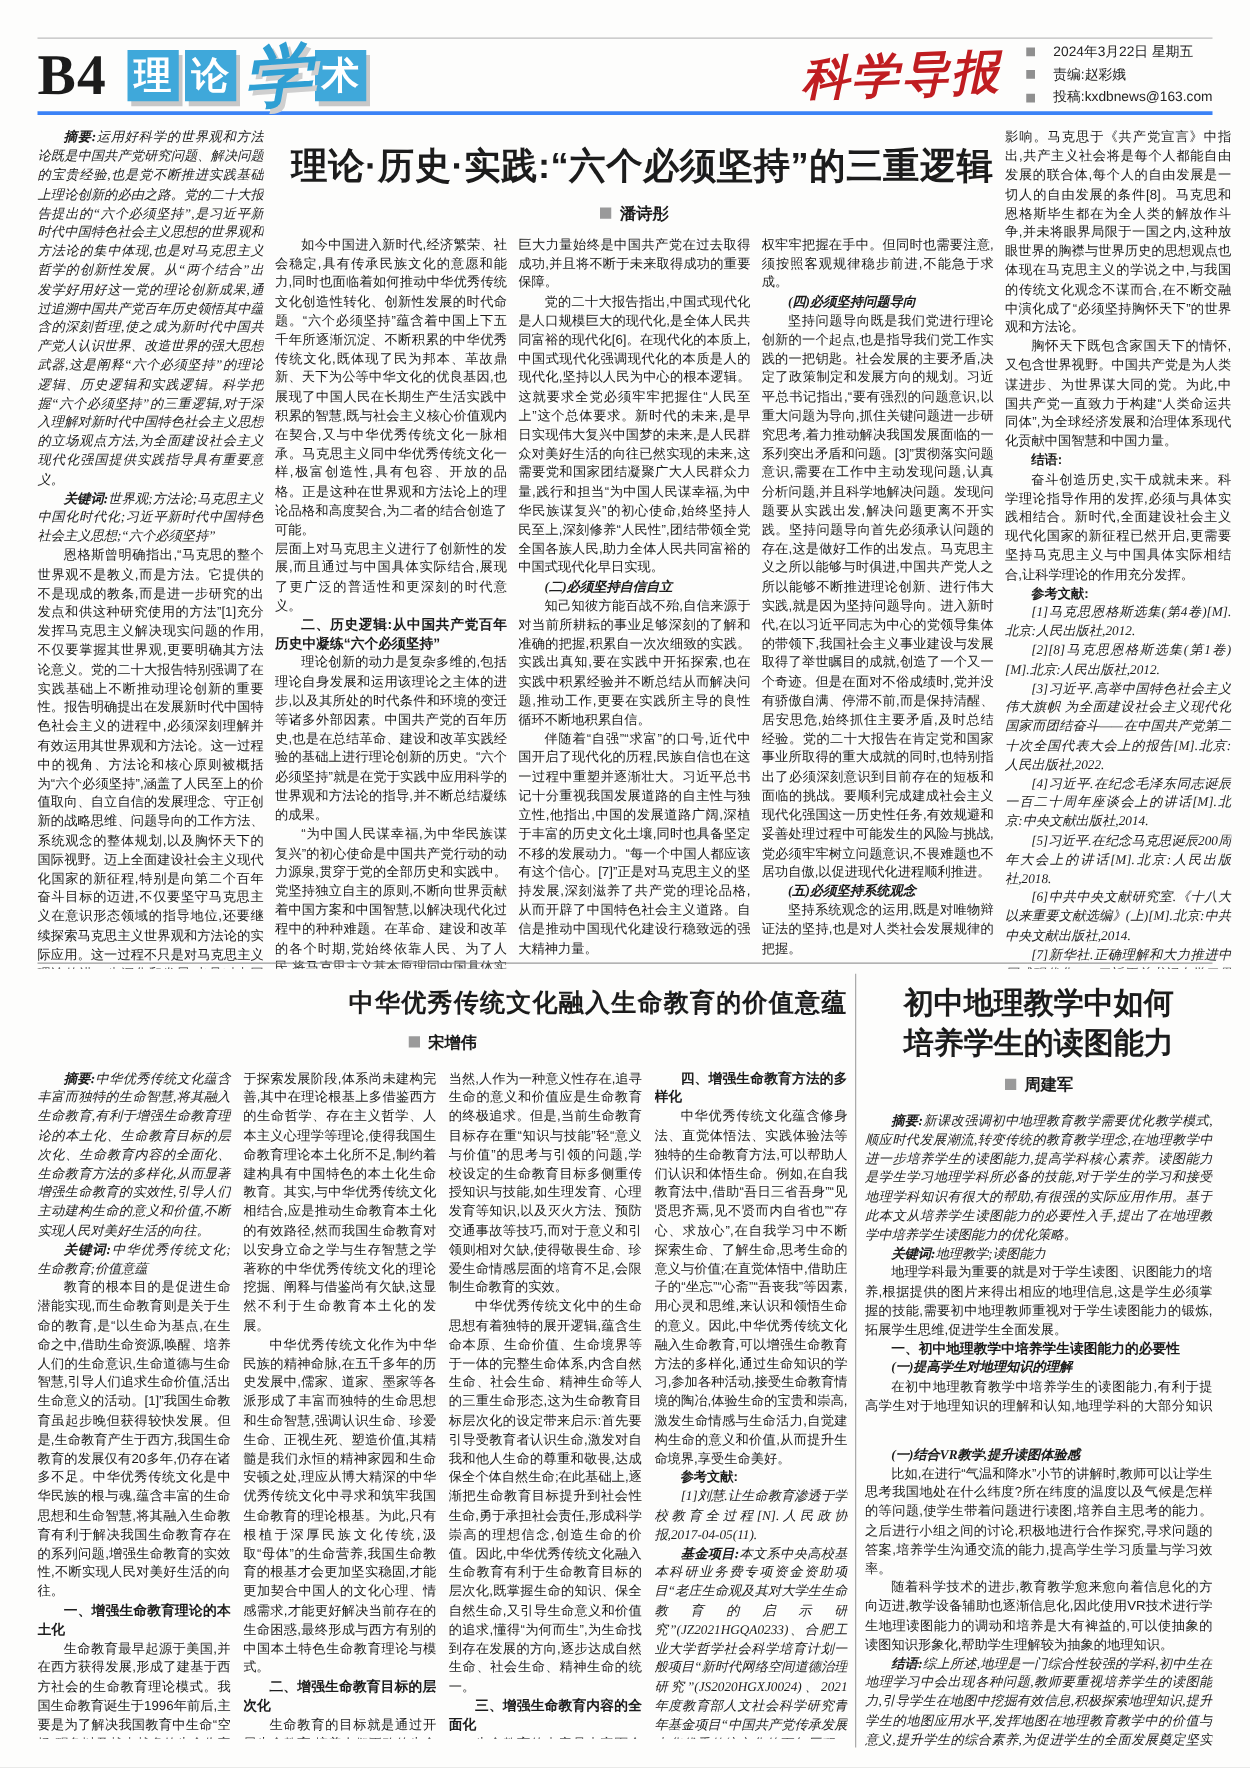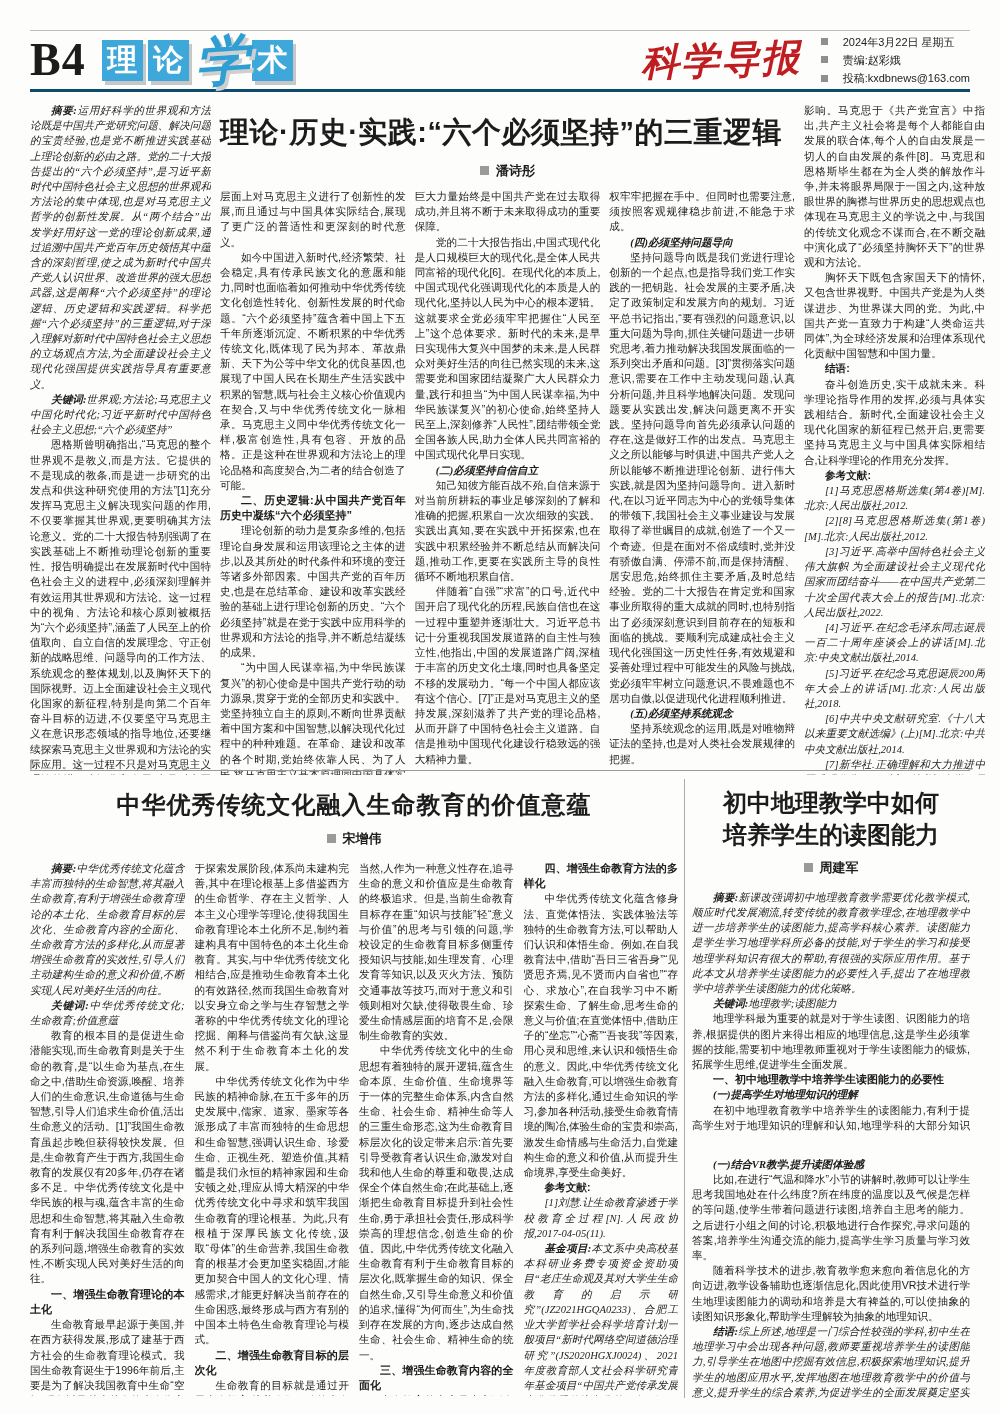--- a/index.html
+++ b/index.html
@@ -6,21 +6,21 @@
   .page {
     position:relative; width:1000px; height:1414px; margin:0 auto;
     background:#fdfdfc; overflow:hidden;
     font-family:"Liberation Sans", sans-serif; color:#1c1c1c;
   }
   
   .top-hairline { position:absolute; top:30px; left:30px; right:30px; border-top:1px solid #bdbdbd; }
   .header {
     position:absolute; top:31px; left:30px; right:30px; height:58px;
     display:flex; align-items:center; justify-content:space-between;
-    border-bottom:3px solid #0c4a6e;
+    border-bottom:3px solid #3b82f6;
   }
   .hdr-left { display:flex; align-items:center; }
   .b4 { font-family:"Liberation Serif", serif; font-size:46px; font-weight:bold; letter-spacing:1px; line-height:1; }
   .sec-blocks { display:flex; align-items:center; margin-left:16px; }
   .sec-box {
     width:41px; height:41px; margin-right:5px; background:#3fa8da; color:#fff;
     font-weight:bold; font-size:30px; display:flex; align-items:center; justify-content:center;
     box-shadow:3px 4px 0 #c7c7c7;
   }
   .sec-art {
@@ -47,31 +47,31 @@
   .t-h1  { font-weight:bold; text-indent:21px; font-size:11px; }
   .t-h2  { font-weight:bold; text-indent:21px; }
   .t-ref { text-indent:21px; }
   .t-refh{ font-weight:bold; text-indent:21px; }
   .t-fund{ text-indent:21px; }
   .col { overflow:hidden; }
   
   .article-top { position:absolute; top:103px; left:30px; right:30px; height:672px; display:flex; gap:9px; }
   .colA { width:181px; flex:0 0 auto; height:672px; }
   .centerA { width:575px; flex:0 0 auto; display:flex; flex-direction:column; }
-  .headlineA { text-align:left; font-size:29px; font-weight:bold; letter-spacing:0.5px; white-space:nowrap; padding:10px 0 2px; }
+  .headlineA { text-align:right; font-size:29px; font-weight:bold; letter-spacing:0.5px; white-space:nowrap; padding:10px 0 2px; }
   .byline { text-align:center; font-size:13px; font-weight:bold; padding:7px 0 9px; }
   .byline .bsq { width:9px; height:9px; background:#9a9a9a; display:inline-block; margin-right:7px; }
   .centerCols { flex:1; display:flex; gap:9px; overflow:hidden; }
   .colB { flex:1; overflow:hidden; }
   
   .h-divider { position:absolute; top:770px; left:30px; right:30px; border-top:1px solid #9a9a9a; }
   .v-divider { position:absolute; top:779px; bottom:16px; left:684px; border-left:1px solid #ababab; }
   
   .article2 { position:absolute; top:779px; left:30px; width:648px; height:622px; }
-  .headline2 { text-align:center; font-size:24px; font-weight:bold; letter-spacing:1px; padding:10px 0 2px; white-space:nowrap; }
+  .headline2 { text-align:right; font-size:20px; font-weight:bold; letter-spacing:1px; padding:10px 0 2px; white-space:nowrap; }
   .cols2 { display:flex; gap:10px; height:535px; overflow:hidden; margin-top:4px; }
   .col2 { flex:1; overflow:hidden; }
   
   .article3 { position:absolute; top:779px; left:692px; right:30px; height:622px; }
   .headline3 { text-align:center; font-size:24px; font-weight:bold; line-height:1.35; padding-top:8px; white-space:nowrap; }
   .cols3 { display:flex; gap:26px; height:508px; overflow:hidden; margin-top:4px;flex-direction:column; }
   .col3 { flex:1; overflow:hidden; }
 </style>
 </head>
 <body>
@@ -115,22 +115,22 @@
         <p class="seg t-kw"><b class="seg-label">关键词:</b>世界观;方法论;马克思主义中国化时代化;习近平新时代中国特色社会主义思想;“六个必须坚持”</p>
         <p class="seg t-p">恩格斯曾明确指出,“马克思的整个世界观不是教义,而是方法。它提供的不是现成的教条,而是进一步研究的出发点和供这种研究使用的方法”[1]充分发挥马克思主义解决现实问题的作用,不仅要掌握其世界观,更要明确其方法论意义。党的二十大报告特别强调了在实践基础上不断推动理论创新的重要性。报告明确提出在发展新时代中国特色社会主义的进程中,必须深刻理解并有效运用其世界观和方法论。这一过程中的视角、方法论和核心原则被概括为“六个必须坚持”,涵盖了人民至上的价值取向、自立自信的发展理念、守正创新的战略思维、问题导向的工作方法、系统观念的整体规划,以及胸怀天下的国际视野。迈上全面建设社会主义现代化国家的新征程,特别是向第二个百年奋斗目标的迈进,不仅要坚守马克思主义在意识形态领域的指导地位,还要继续探索马克思主义世界观和方法论的实际应用。这一过程不只是对马克思主义理论的进一步深化和发展,也是对中国式现代化实践的有效引领和推动。</p>
       </div>
     <div class="centerA">
       <div class="headlineA">理论·历史·实践:“六个必须坚持”的三重逻辑</div>
       <div class="byline">
         <span class="bsq"></span><span>潘诗彤</span>
       </div>
       <div class="centerCols">
         <div class="colB col">
+            <p class="seg t-p">如今中国进入新时代,经济繁荣、社会稳定,具有传承民族文化的意愿和能力,同时也面临着如何推动中华优秀传统文化创造性转化、创新性发展的时代命题。“六个必须坚持”蕴含着中国上下五千年所逐渐沉淀、不断积累的中华优秀传统文化,既体现了民为邦本、革故鼎新、天下为公等中华文化的优良基因,也展现了中国人民在长期生产生活实践中积累的智慧,既与社会主义核心价值观内在契合,又与中华优秀传统文化一脉相承。马克思主义同中华优秀传统文化一样,极富创造性,具有包容、开放的品格。正是这种在世界观和方法论上的理论品格和高度契合,为二者的结合创造了可能。</p>
             <p class="seg t-cont">层面上对马克思主义进行了创新性的发展,而且通过与中国具体实际结合,展现了更广泛的普适性和更深刻的时代意义。</p>
-            <p class="seg t-p">如今中国进入新时代,经济繁荣、社会稳定,具有传承民族文化的意愿和能力,同时也面临着如何推动中华优秀传统文化创造性转化、创新性发展的时代命题。“六个必须坚持”蕴含着中国上下五千年所逐渐沉淀、不断积累的中华优秀传统文化,既体现了民为邦本、革故鼎新、天下为公等中华文化的优良基因,也展现了中国人民在长期生产生活实践中积累的智慧,既与社会主义核心价值观内在契合,又与中华优秀传统文化一脉相承。马克思主义同中华优秀传统文化一样,极富创造性,具有包容、开放的品格。正是这种在世界观和方法论上的理论品格和高度契合,为二者的结合创造了可能。</p>
             <p class="seg t-h1">二、历史逻辑:从中国共产党百年历史中凝练“六个必须坚持”</p>
             <p class="seg t-p">理论创新的动力是复杂多维的,包括理论自身发展和运用该理论之主体的进步,以及其所处的时代条件和环境的变迁等诸多外部因素。中国共产党的百年历史,也是在总结革命、建设和改革实践经验的基础上进行理论创新的历史。“六个必须坚持”就是在党于实践中应用科学的世界观和方法论的指导,并不断总结凝练的成果。</p>
             <p class="seg t-p">“为中国人民谋幸福,为中华民族谋复兴”的初心使命是中国共产党行动的动力源泉,贯穿于党的全部历史和实践中。党坚持独立自主的原则,不断向世界贡献着中国方案和中国智慧,以解决现代化过程中的种种难题。在革命、建设和改革的各个时期,党始终依靠人民、为了人民,将马克思主义基本原理同中国具体实际相结合,实现了理论创新的一次次飞跃,使马克思主义在中国得到丰富和发展,其成果汇聚成党的理论谱系,夯实了新时代中国特色社会主义事业的思想基础和行动指南。</p>
           </div>
         <div class="colB col">
             <p class="seg t-cont">巨大力量始终是中国共产党在过去取得成功,并且将不断于未来取得成功的重要保障。</p>
             <p class="seg t-p">党的二十大报告指出,中国式现代化是人口规模巨大的现代化,是全体人民共同富裕的现代化[6]。在现代化的本质上,中国式现代化强调现代化的本质是人的现代化,坚持以人民为中心的根本逻辑。这就要求全党必须牢牢把握住“人民至上”这个总体要求。新时代的未来,是早日实现伟大复兴中国梦的未来,是人民群众对美好生活的向往已然实现的未来,这需要党和国家团结凝聚广大人民群众力量,践行和担当“为中国人民谋幸福,为中华民族谋复兴”的初心使命,始终坚持人民至上,深刻修养“人民性”,团结带领全党全国各族人民,助力全体人民共同富裕的中国式现代化早日实现。</p>
             <p class="seg t-h2">(二)必须坚持自信自立</p>
             <p class="seg t-p">知己知彼方能百战不殆,自信来源于对当前所耕耘的事业足够深刻的了解和准确的把握,积累自一次次细致的实践。实践出真知,要在实践中开拓探索,也在实践中积累经验并不断总结从而解决问题,推动工作,更要在实践所主导的良性循环不断地积累自信。</p>
             <p class="seg t-p">伴随着“自强”“求富”的口号,近代中国开启了现代化的历程,民族自信也在这一过程中重塑并逐渐壮大。习近平总书记十分重视我国发展道路的自主性与独立性,他指出,中国的发展道路广阔,深植于丰富的历史文化土壤,同时也具备坚定不移的发展动力。“每一个中国人都应该有这个信心。[7]”正是对马克思主义的坚持发展,深刻滋养了共产党的理论品格,从而开辟了中国特色社会主义道路。自信是推动中国现代化建设行稳致远的强大精神力量。</p>

